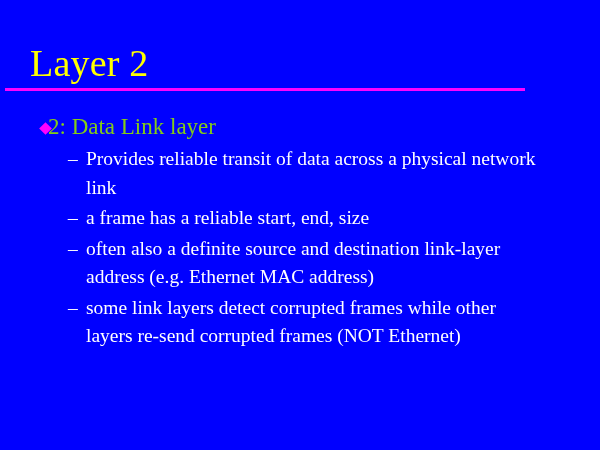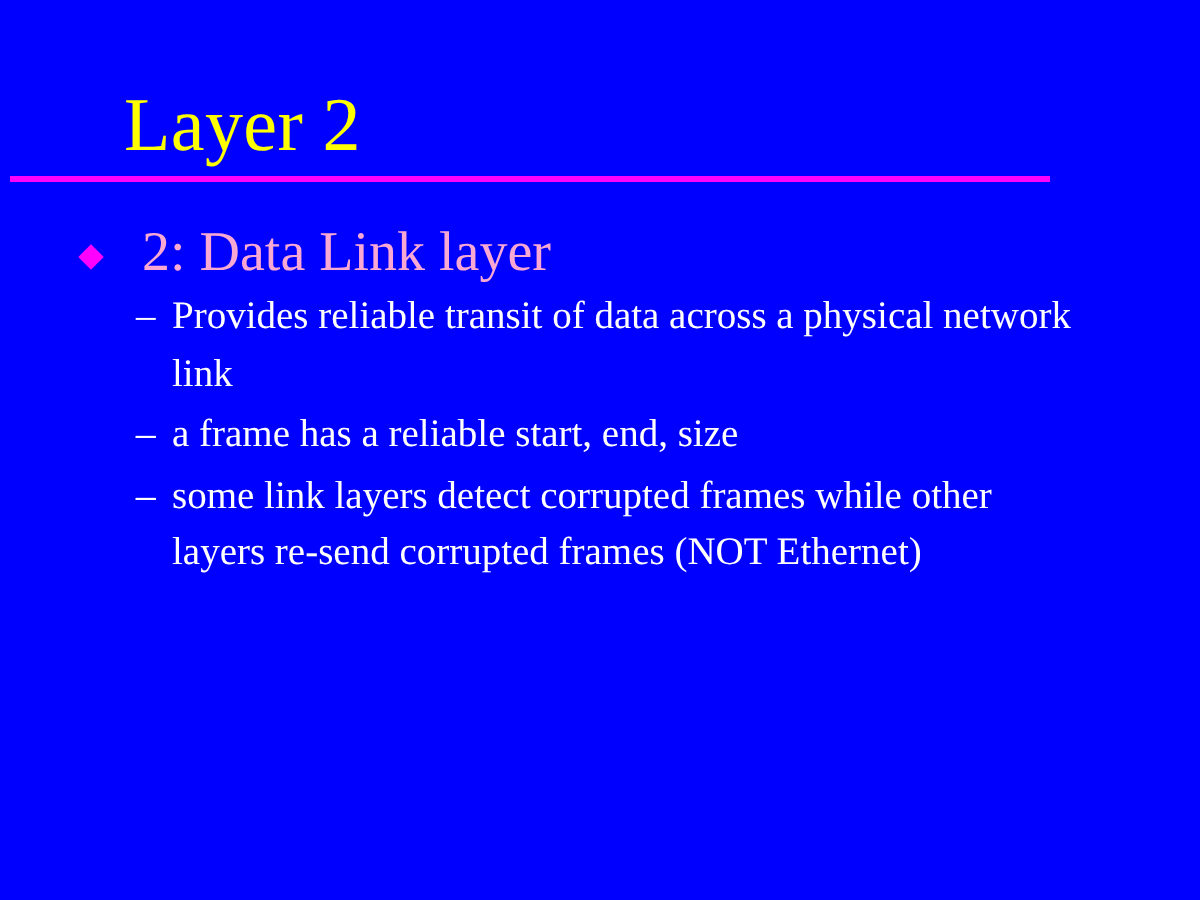--- a/index.html
+++ b/index.html
@@ -21,41 +21,40 @@
   }
   .slide-title {
     position: absolute;
     left: 30px;
     top: 41px;
     font-size: 38px;
     line-height: 44px;
     color: #ffff00;
     white-space: nowrap;
     letter-spacing: 0.2px;
-    margin-left: 32px;
   }
   .title-rule {
     position: absolute;
     left: 5px;
     top: 88px;
     width: 520px;
     height: 3px;
     background: #ff00ff;
   }
   .body-block {
     position: absolute;
     left: 0;
     top: 112px;
     width: 600px;
   }
   .lvl1 {
     position: relative;
-    padding-left: 71px;
-    color: #f9a8d4;
-    font-size: 28px;
+    padding-left: 48px;
+    color: #84cc16;
+    font-size: 23px;
     line-height: 29px;
     white-space: nowrap;
   }
   .lvl1 .diamond {
     position: absolute;
     left: 41px;
     top: 12px;
     width: 9px;
     height: 9px;
     background: #ff00ff;
@@ -110,20 +109,21 @@
         <span class="dash">–</span>
       </div>
 
       <div class="lvl2">
         <span class="dash">–</span>
         <span>a frame has a reliable start, end, size</span>
       </div>
 
       <div class="lvl2">
         <span class="dash">–</span>
+        <span>often also a definite source and destination link-layer address (e.g. Ethernet MAC address)</span>
       </div>
 
       <div class="lvl2">
         <span class="dash">–</span>
         <span>some link layers detect corrupted frames while other layers re-send corrupted frames (NOT Ethernet)</span>
       </div>
 
     </div>
   </div>
 </div>

